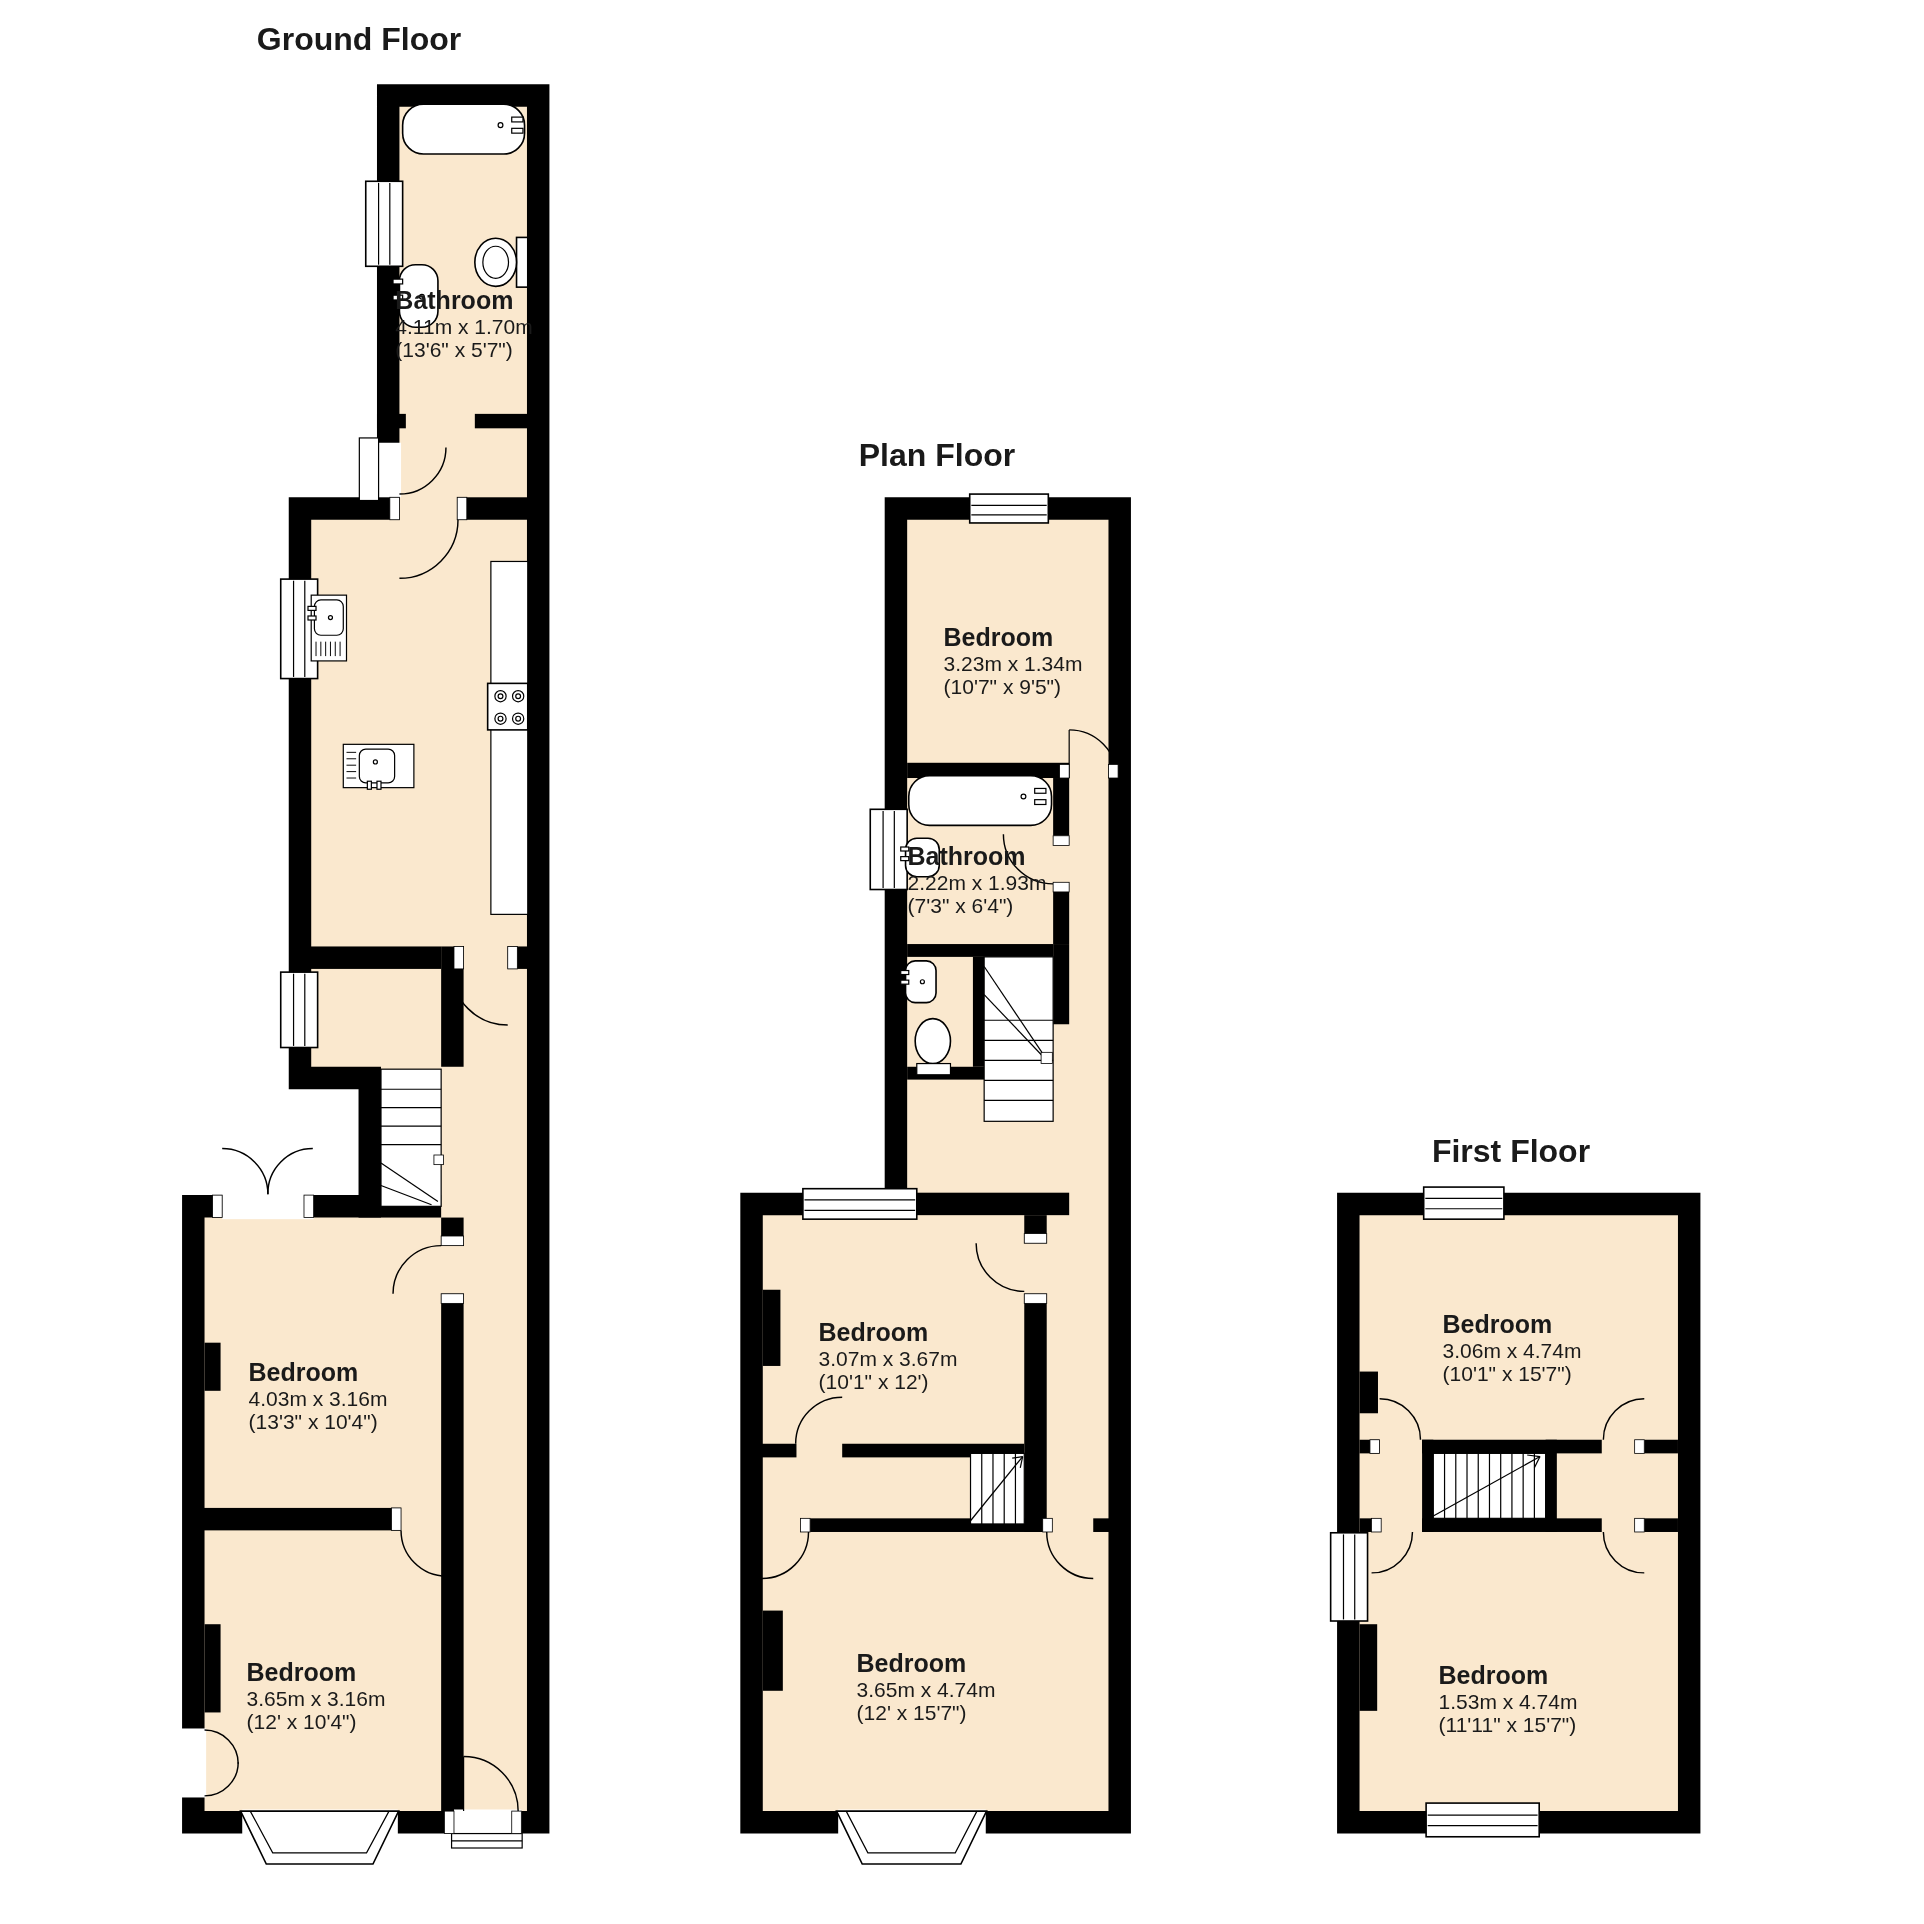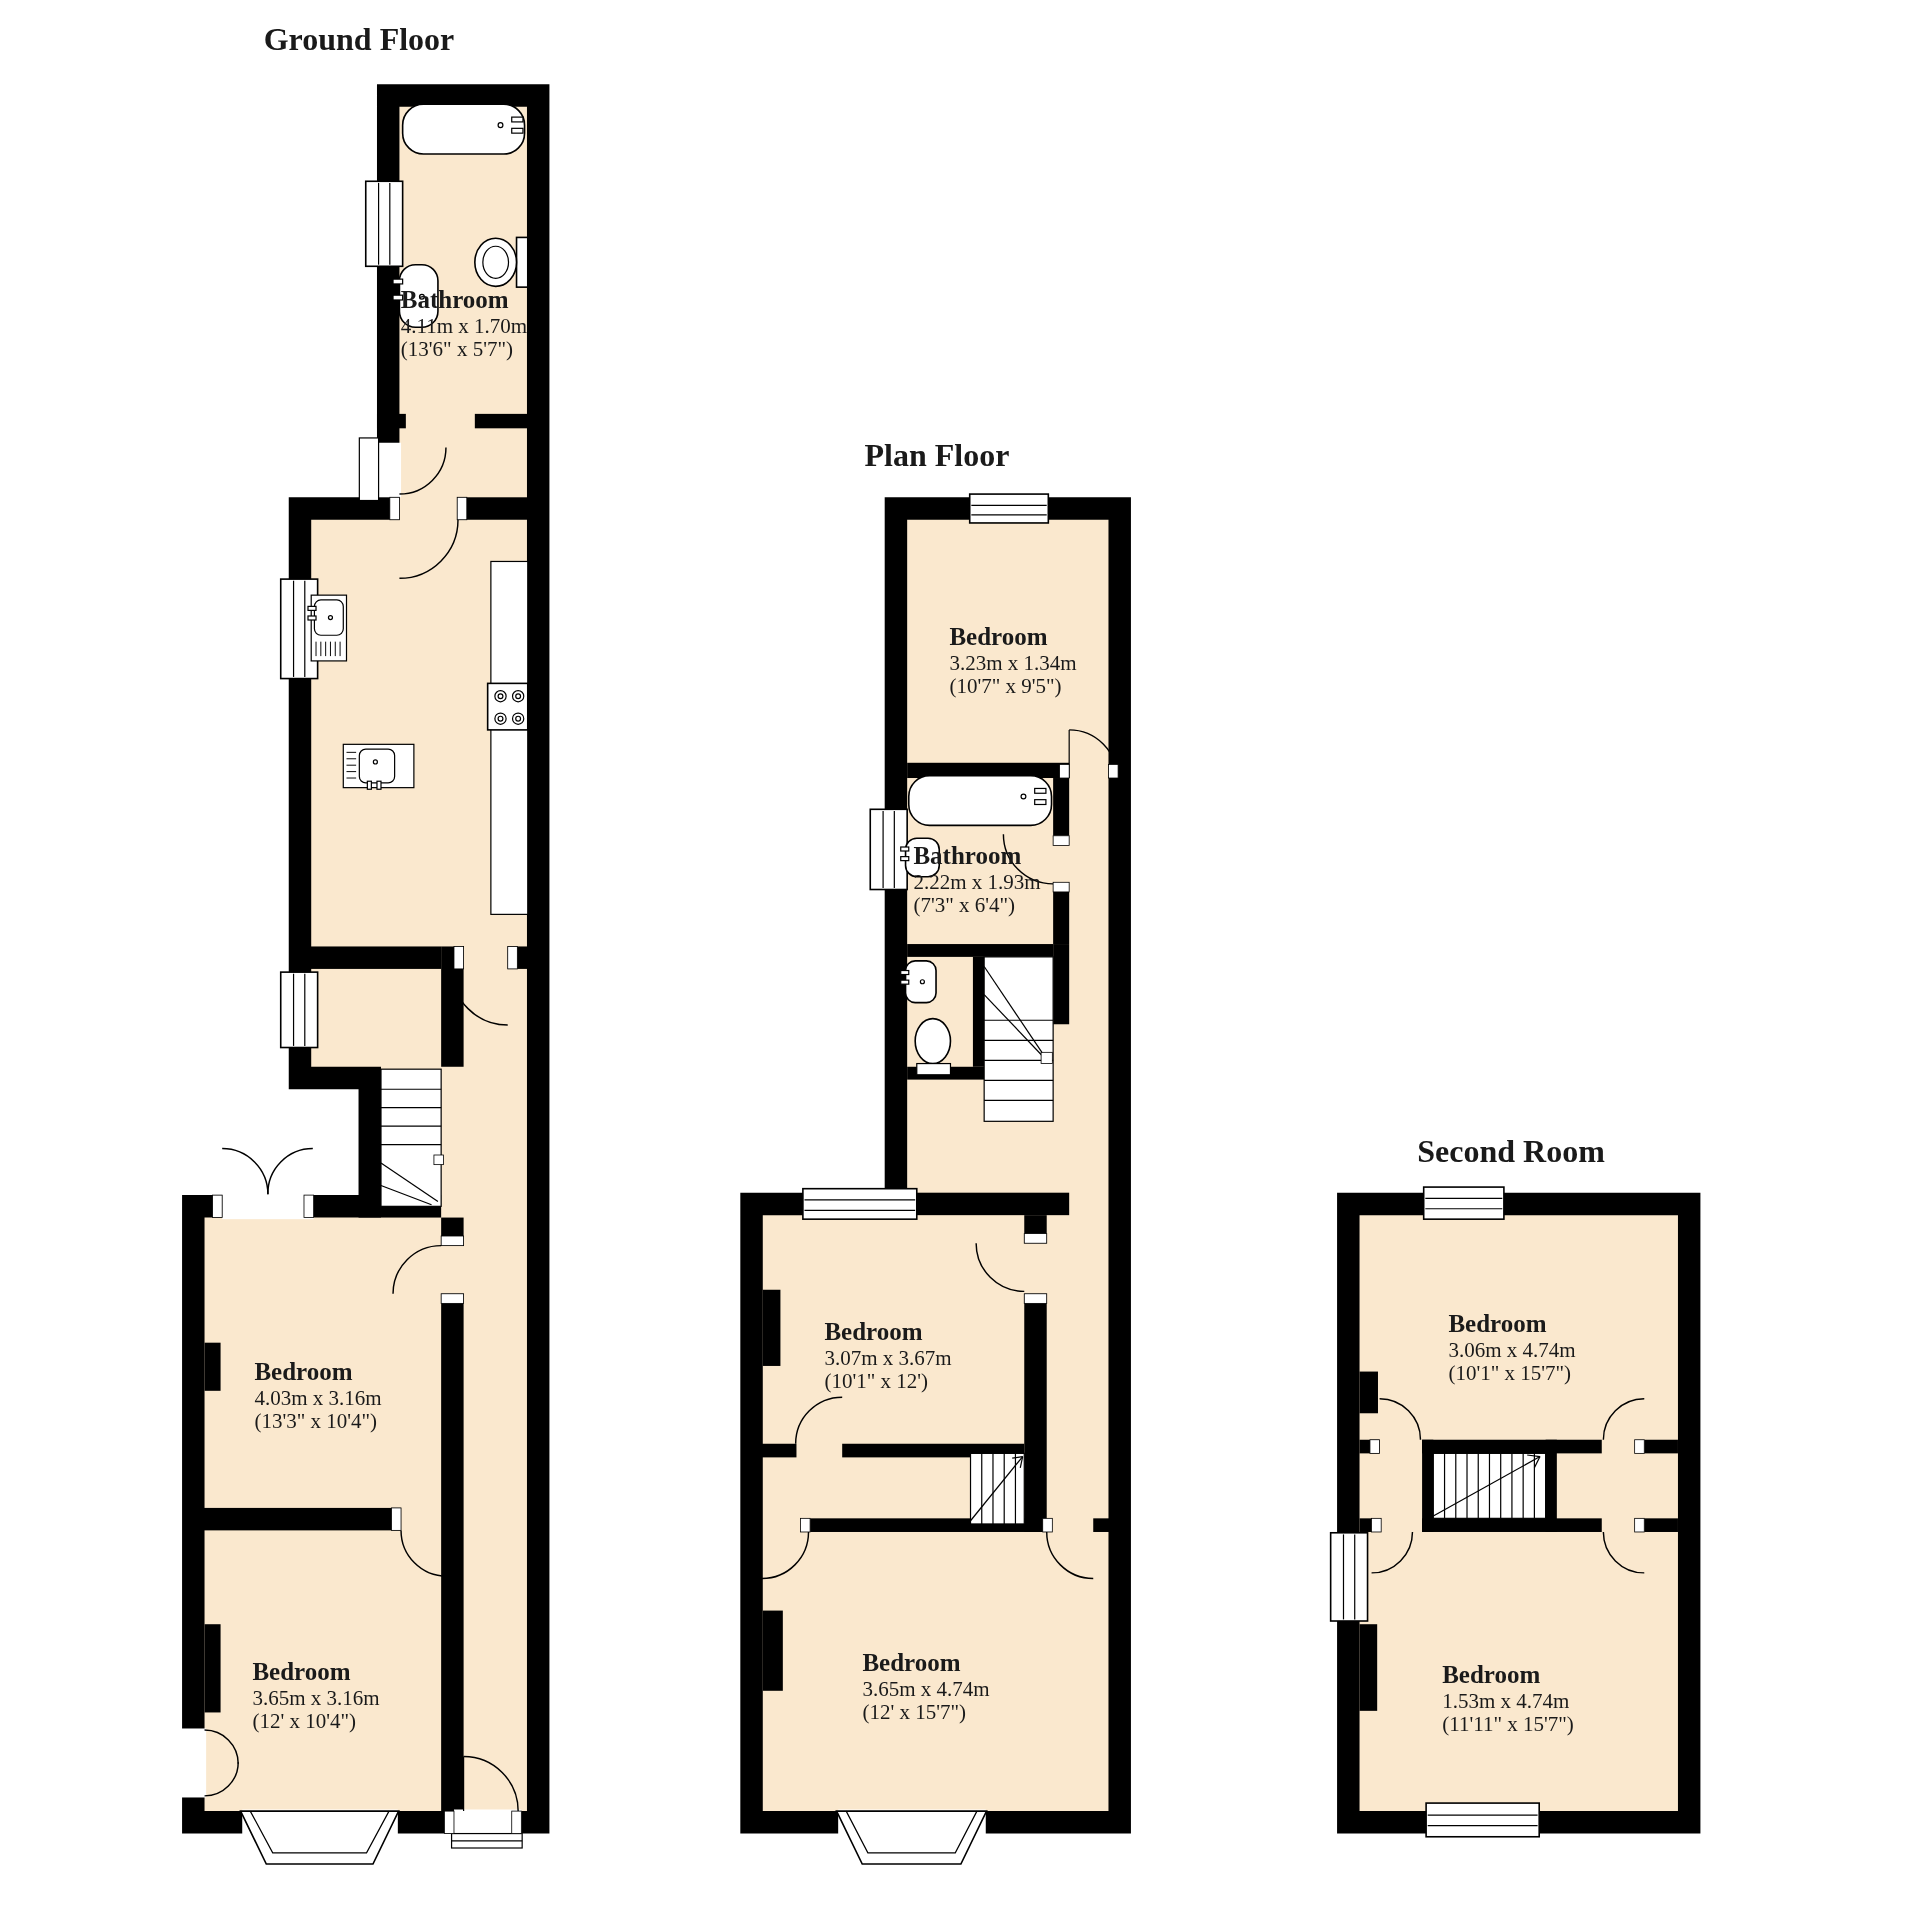--- a/index.html
+++ b/index.html
@@ -1,17 +1,17 @@
 <!DOCTYPE html>
 <html style="font-size:13px"><head>
 <meta charset="utf-8">
 <style>
   html,body{margin:0;padding:0;background:#fff;}
   .canvas{position:relative;width:1925px;height:1925px;background:#ffffff;
-          font-family:Liberation Serif, serif;color:#111;overflow:hidden;}
+          font-family:Liberation Sans, sans-serif;color:#111;overflow:hidden;}
   .plan-svg{position:absolute;left:0;top:0;width:1925px;height:1925px;}
   .floor-title{position:absolute;transform:translateX(-50%);font-size:32px;font-weight:bold;
                white-space:nowrap;color:#1a1a1a;}
   .room-label{position:absolute;transform:translateX(-50%);text-align:left;color:#1a1a1a;}
   .room-name{font-size:25px;font-weight:bold;line-height:30px;}
   .room-dim{font-size:21px;line-height:23px;}
   .kitchen-label .room-name{width:241px;margin:0 auto;}
   .footer-note{position:absolute;transform:translateX(-50%);text-align:center;
                font-size:16px;line-height:22.5px;color:#1a1a1a;}
   .wall{fill:#000;}
@@ -357,21 +357,21 @@
       <rect class="jamb" x="1708" y="1795" width="12" height="17"></rect>
       <rect class="jamb" x="2038" y="1795" width="12" height="17"></rect>
       <rect class="jamb" x="1710" y="1893" width="12" height="17"></rect>
       <rect class="jamb" x="2038" y="1893" width="12" height="17"></rect>
     </g>
   </g>
 </svg>
 
   <div class="floor-title" style="left:359px;top:21px;">Ground Floor</div>
   <div class="floor-title" style="left:937px;top:437px;">Plan Floor</div>
-  <div class="floor-title" style="left:1511px;top:1133px;">Second Room</div>
+  <div class="floor-title" style="left:1511px;top:1133px;">First Floor</div>
 
   <div class="room-label" style="left:464px;top:285px;">
     <div class="room-name">Bathroom</div>
     <div class="room-dim">4.11m x 1.70m</div>
     <div class="room-dim">(13'6" x 5'7")</div>
   </div>
 
 
   <div class="room-label" style="left:318px;top:1357px;">
     <div class="room-name">Bedroom</div>

